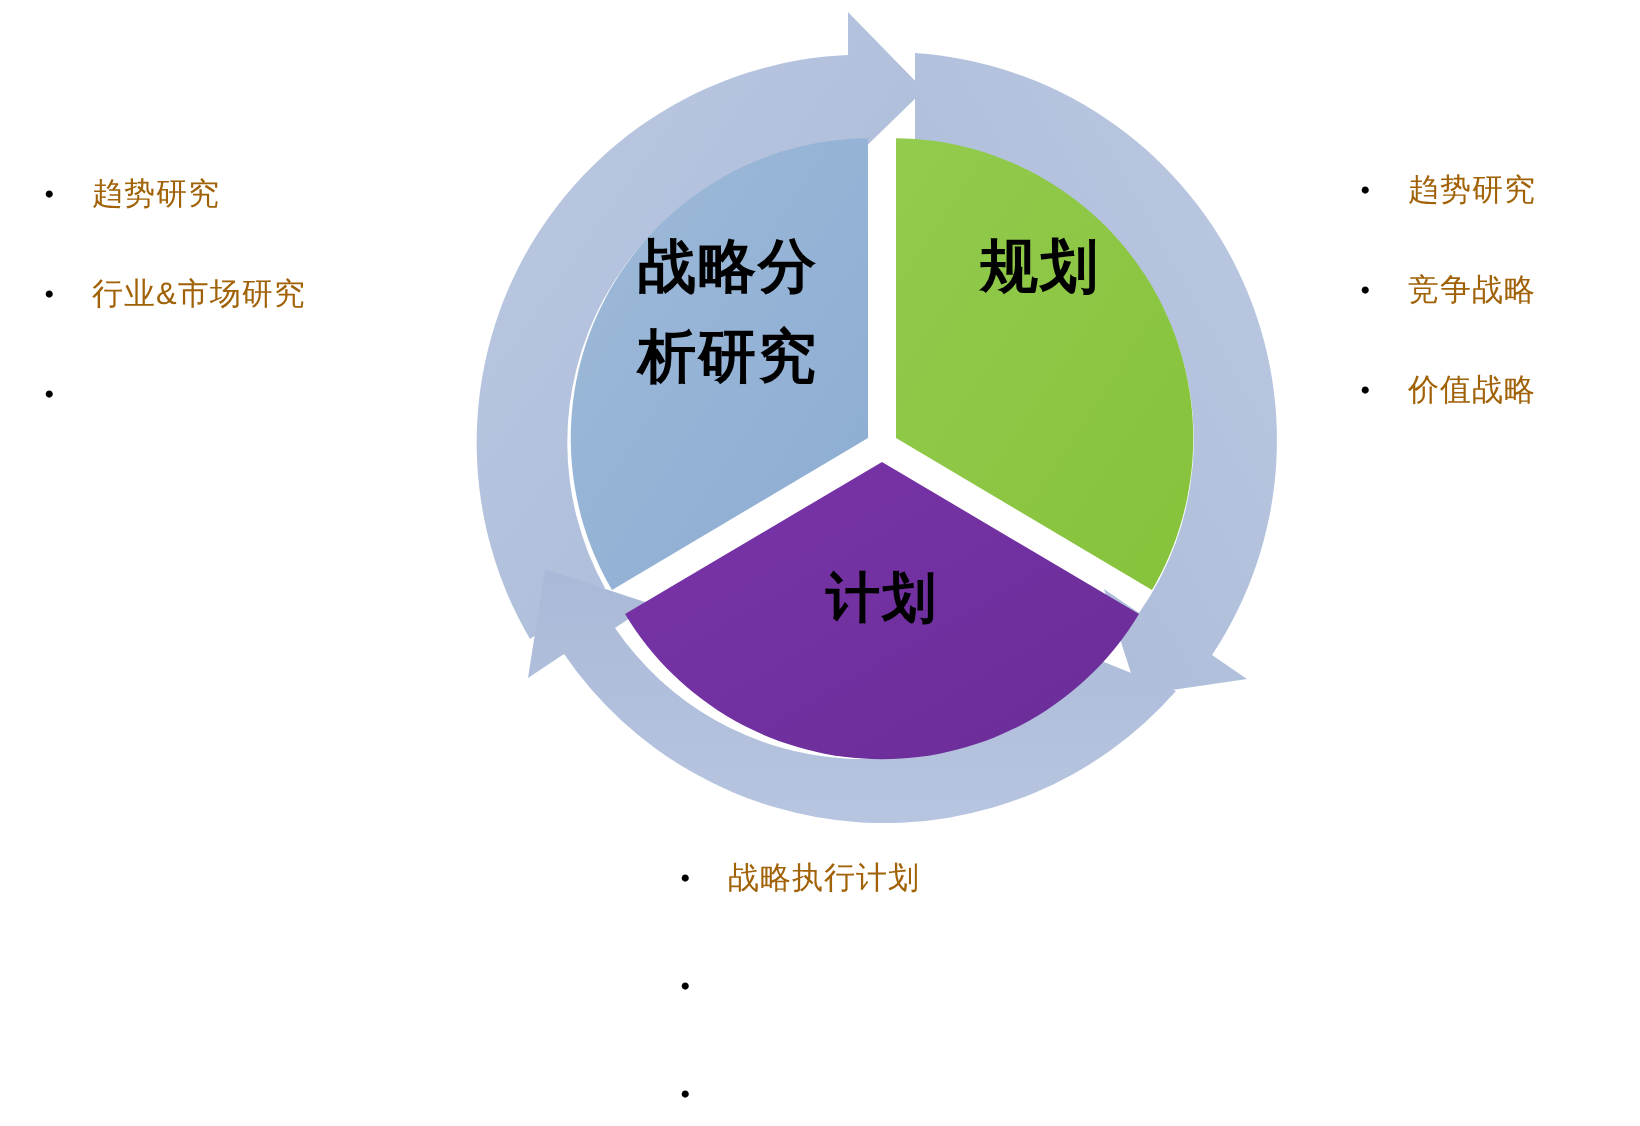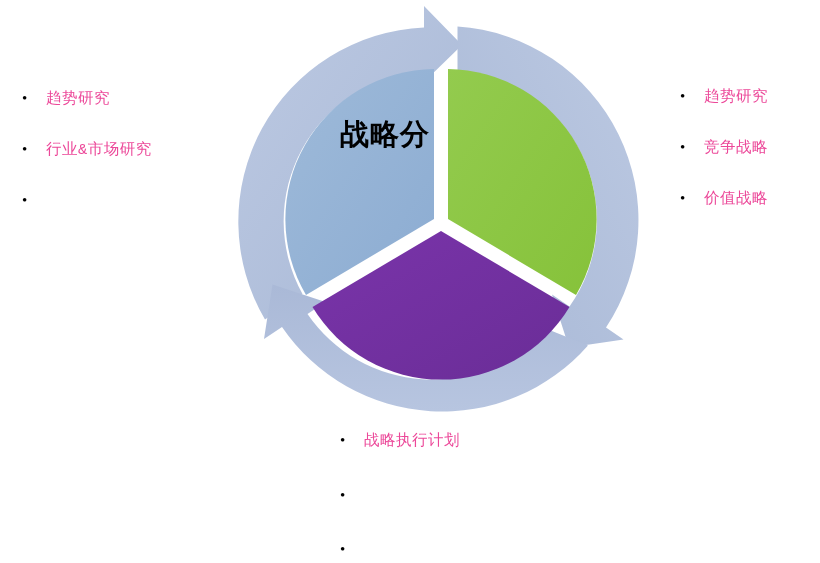--- a/index.html
+++ b/index.html
@@ -41,34 +41,34 @@
     flex: 0 0 24px;
     font-size: 15px;
     line-height: 20px;
     color: #000;
     text-align: left;
   }
   .bullet-text {
     font-size: 15.5px;
     line-height: 20px;
     letter-spacing: 0.5px;
-    color: #ec4899;
-    font-family: Liberation Mono, monospace;
+    color: #a16207;
+    font-family: Liberation Sans, sans-serif;
   }
 
   #bullets-left   { left: 22px;  top: 88px; }
   #bullets-right  { left: 680px; top: 86px; }
   #bullets-bottom { left: 340px; top: 430px; }
 
   #bullets-bottom .bullet-item { margin-bottom: 34px; }
 
   
   .wedge-label {
     position: absolute;
-    text-align: right;
+    text-align: center;
     font-weight: bold;
     color: #000000;
     font-family: "Liberation Serif", "DejaVu Serif", serif;
     pointer-events: none;
   }
   .wedge-label .ln {
     display: block;
   }
 
   #label-analysis {
@@ -178,26 +178,29 @@
   <g>
     <path fill="url(#gradWedgePurple)" d="M 441.0 231.0
              L 569.5 307.0
              A 150 150 0 0 1 312.5 307.0
              Z"></path>
   </g>
 </svg>
 
 <div class="wedge-label" id="label-analysis">
   <span class="ln">战略分</span>
+  <span class="ln">析研究</span>
 </div>
 
 <div class="wedge-label" id="label-planning">
+  <span class="ln">规划</span>
 </div>
 
 <div class="wedge-label" id="label-implementation">
+  <span class="ln">计划</span>
 </div>
 
 <div class="bullet-group" id="bullets-left">
   <div class="bullet-item">
     <span class="bullet-dot">•</span>
     <span class="bullet-text">趋势研究</span>
   </div>
   <div class="bullet-item">
     <span class="bullet-dot">•</span>
     <span class="bullet-text">行业&amp;市场研究</span>

